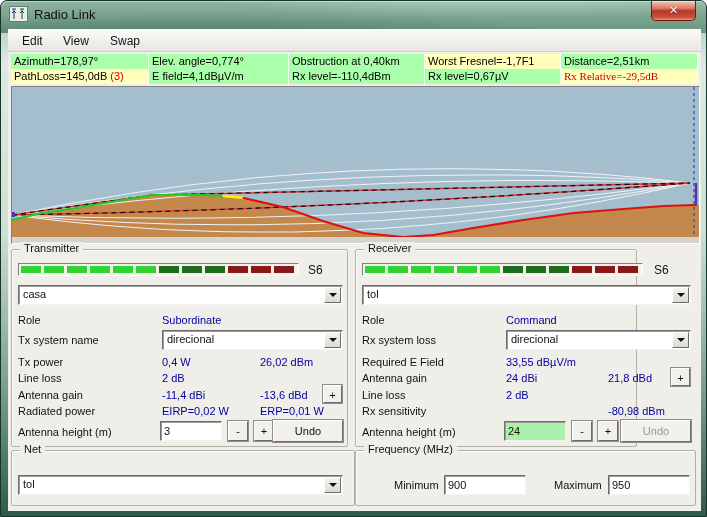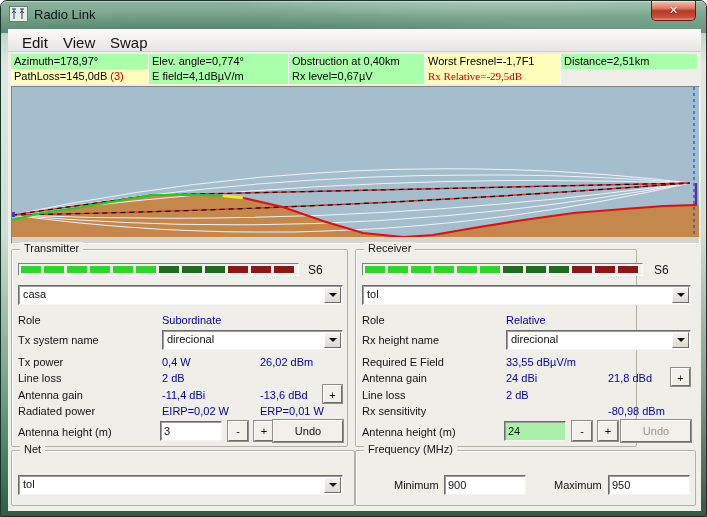--- a/index.html
+++ b/index.html
@@ -27,21 +27,21 @@
     position:absolute; right:12px; top:0; width:45px; height:20px;
     border:1px solid #6e1a10; border-top:none; border-radius:0 0 5px 5px;
     background:linear-gradient(180deg,#f4c3b4 0%,#dd7b64 38%,#b23a27 52%,#c8503c 85%,#e8907a 100%);
     color:#fff; font-size:11px; font-weight:bold; text-align:center; line-height:19px;
     text-shadow:0 1px 1px rgba(0,0,0,.5); box-shadow: inset 0 1px 0 rgba(255,255,255,.5); cursor:default;
   }
   
   .client { position:absolute; left:7px; top:28px; width:693px; height:482px; background:#efeee8; }
   .menubar { position:absolute; left:0; top:0; width:693px; height:23px;
     background:linear-gradient(180deg,#fbfbfa,#e7e6e2); border-bottom:1px solid #cfcdc6; }
-  .menu-item { position:absolute; top:4px; font-size:15px; color:#111; padding:1px 5px; cursor:default; }
+  .menu-item { position:absolute; top:4px; font-size:12px; color:#111; padding:1px 5px; cursor:default; }
   
   .status-grid { position:absolute; left:3px; top:25px; width:687px; height:30px;
     display:grid; grid-template-columns:138px 140px 136px 136px 137px; grid-auto-rows:15px; }
   .cell { font-size:11px; line-height:15px; padding-left:3px; white-space:nowrap; overflow:hidden;
     border-right:1px solid rgba(255,255,255,.85); }
   .cell.green  { background:#aaffaa; }
   .cell.yellow { background:#ffffbb; }
   .cell .red-note { color:#cc0000; }
   .cell.redtext { color:#cc0000;font-family:Liberation Serif, serif; }
   
@@ -110,20 +110,21 @@
     </div>
 
     <div class="status-grid">
       <div class="cell green">Azimuth=178,97°</div>
       <div class="cell green">Elev. angle=0,774°</div>
       <div class="cell green">Obstruction at 0,40km</div>
       <div class="cell yellow">Worst Fresnel=-1,7F1</div>
       <div class="cell green">Distance=2,51km</div>
       <div class="cell yellow"><span>PathLoss=145,0dB</span><span class="red-note"> (3)</span></div>
       <div class="cell green">E field=4,1dBµV/m</div>
+      <div class="cell green">Rx level=-110,4dBm</div>
       <div class="cell green">Rx level=0,67µV</div>
       <div class="cell yellow redtext">Rx Relative=-29,5dB</div>
     </div>
 
     <div class="chart-wrap">
       <svg class="chart-svg" viewBox="0 0 685 150" preserveAspectRatio="none">
         <rect x="0" y="0" width="685" height="150" fill="#a5becd"></rect>
         <path fill="#c4874c" stroke="none" d="M0,133 L30,126 L70,120 L110,113 L140,108 L190,108 L230,111 L270,120 L310,134 L350,146 L390,150 L420,148 L460,141 L510,133 L560,126 L610,122 L650,119 L685,118 L685,150 L0,150 Z"></path>
         <g fill="none" stroke="#eef2f4" stroke-width="1">
           <path d="M0,128 Q338,56 676,96"></path>
@@ -228,23 +229,23 @@
       <span class="smeter-label" style="left:298px">S6</span>
 
       <div class="combo" style="left:6px; top:35px; width:329px;">
         <span class="combo-text">tol</span>
         <span class="combo-btn">
             <span class="arr"></span>
           </span>
       </div>
 
       <span class="lbl" style="left:6px; top:64px">Role</span>
-      <span class="val" style="left:150px; top:64px">Relative</span>
-
-      <span class="lbl" style="left:6px; top:84px">Rx height name</span>
+      <span class="val" style="left:150px; top:64px">Command</span>
+
+      <span class="lbl" style="left:6px; top:84px">Rx system loss</span>
       <div class="combo" style="left:150px; top:80px; width:185px;">
         <span class="combo-text">direcional</span>
         <span class="combo-btn">
             <span class="arr"></span>
           </span>
       </div>
 
       <span class="lbl" style="left:6px; top:106px">Required E Field</span>
       <span class="val" style="left:150px; top:106px">33,55 dBµV/m</span>
 

